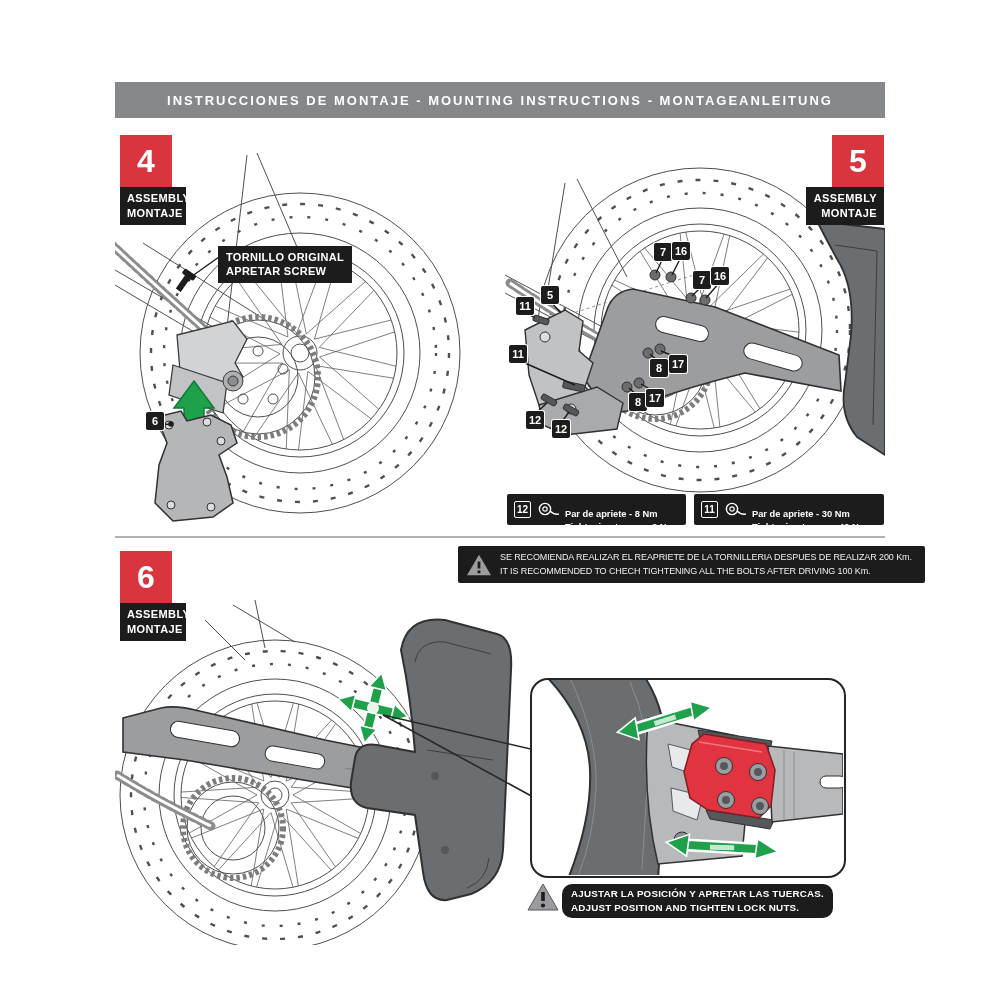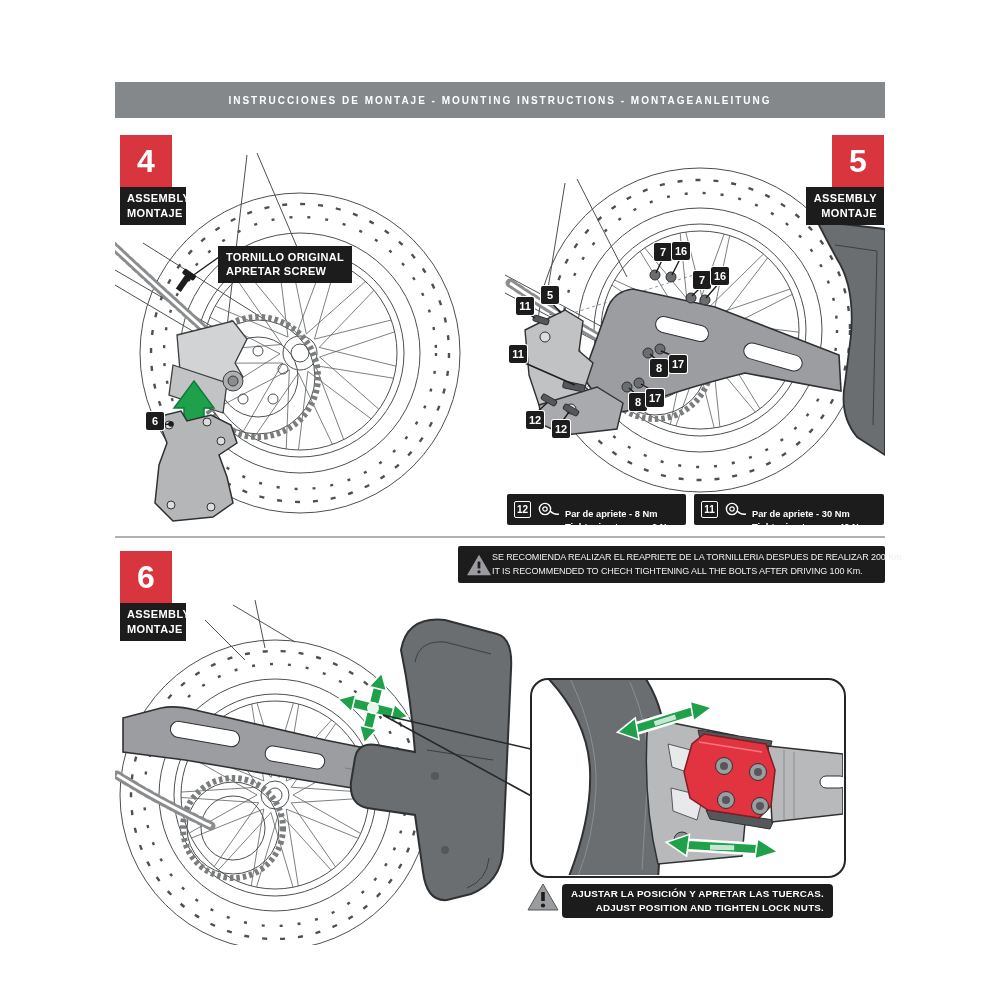--- a/index.html
+++ b/index.html
@@ -1,21 +1,21 @@
 <!DOCTYPE html>
 <html><head>
 <meta charset="utf-8">
 <style>
   html,body{margin:0;padding:0;background:#fff;}
   #page{position:relative;width:1000px;height:1000px;background:#fff;
         font-family:"Liberation Sans",sans-serif;overflow:hidden;}
 
   
   .hdr{position:absolute;left:115px;top:82px;width:770px;height:36px;background:#85888b;
-       color:#fff;font-weight:bold;font-size:10px;letter-spacing:2px;
+       color:#fff;font-weight:bold;font-size:13px;letter-spacing:2px;
        display:flex;align-items:center;justify-content:center;}
 
   
   .badge{position:absolute;width:52px;height:52px;background:#d8353f;color:#fff;
          display:flex;align-items:center;justify-content:center;
          font-size:32px;font-weight:bold;z-index:6;}
   .slabel{position:absolute;background:#1c1c1c;color:#fff;font-weight:bold;font-size:11px;
           letter-spacing:.4px;line-height:1.35;padding:4px 7px;z-index:6;text-align:right;}
 
   
@@ -28,27 +28,27 @@
            line-height:1.3;padding:4px 8px;white-space:nowrap;z-index:5;letter-spacing:.3px;}
 
   
   .torque{position:absolute;height:31px;background:#1c1c1c;border-radius:2px;color:#fff;
           display:flex;align-items:center;gap:6px;padding:0 7px;z-index:5;}
   .torque .ref{width:15px;height:15px;border:1.5px solid #fff;border-radius:2px;
                font-size:10px;font-weight:bold;line-height:15px;text-align:center;flex:0 0 auto;}
   .torque .txt{font-size:9.3px;font-weight:bold;line-height:1.35;white-space:nowrap;margin-top:22px;}
 
   
-  .warnmid{position:absolute;left:458px;top:546px;width:427px;height:37px;background:#1c1c1c;
-           border-radius:2px;color:#f0f0f0;display:flex;align-items:center;gap:0;
+  .warnmid{position:absolute;left:458px;top:546px;width:467px;height:37px;background:#1c1c1c;
+           border-radius:2px;color:#f0f0f0;display:flex;align-items:center;gap:8px;
            padding:0 8px;box-sizing:border-box;z-index:5;}
   .warnmid .txt{font-size:9px;line-height:1.5;white-space:nowrap;letter-spacing:-0.1px;}
-  .warnbot{position:absolute;left:562px;top:884px;background:#1c1c1c;border-radius:4px;color:#fff;
+  .warnbot{position:absolute;left:562px;top:884px;background:#1c1c1c;border-radius:10px;color:#fff;
            font-size:9.8px;font-weight:bold;line-height:1.45;padding:3px 9px;
-           white-space:nowrap;z-index:5;letter-spacing:.2px;text-align:right;}
+           white-space:nowrap;z-index:5;letter-spacing:.2px;}
 
   .divider{position:absolute;left:115px;top:536px;width:770px;height:2px;background:#b0b2b4;}
 
   
   .inset{position:absolute;left:530px;top:678px;width:316px;height:200px;background:#fff;
          border:2.5px solid #232526;border-radius:18px;box-sizing:border-box;overflow:hidden;z-index:4;}
 
   svg{position:absolute;}
   .art{stroke:#4d4f51;stroke-width:1;fill:none;}
   .artlt{stroke:#737577;stroke-width:.8;fill:none;}

